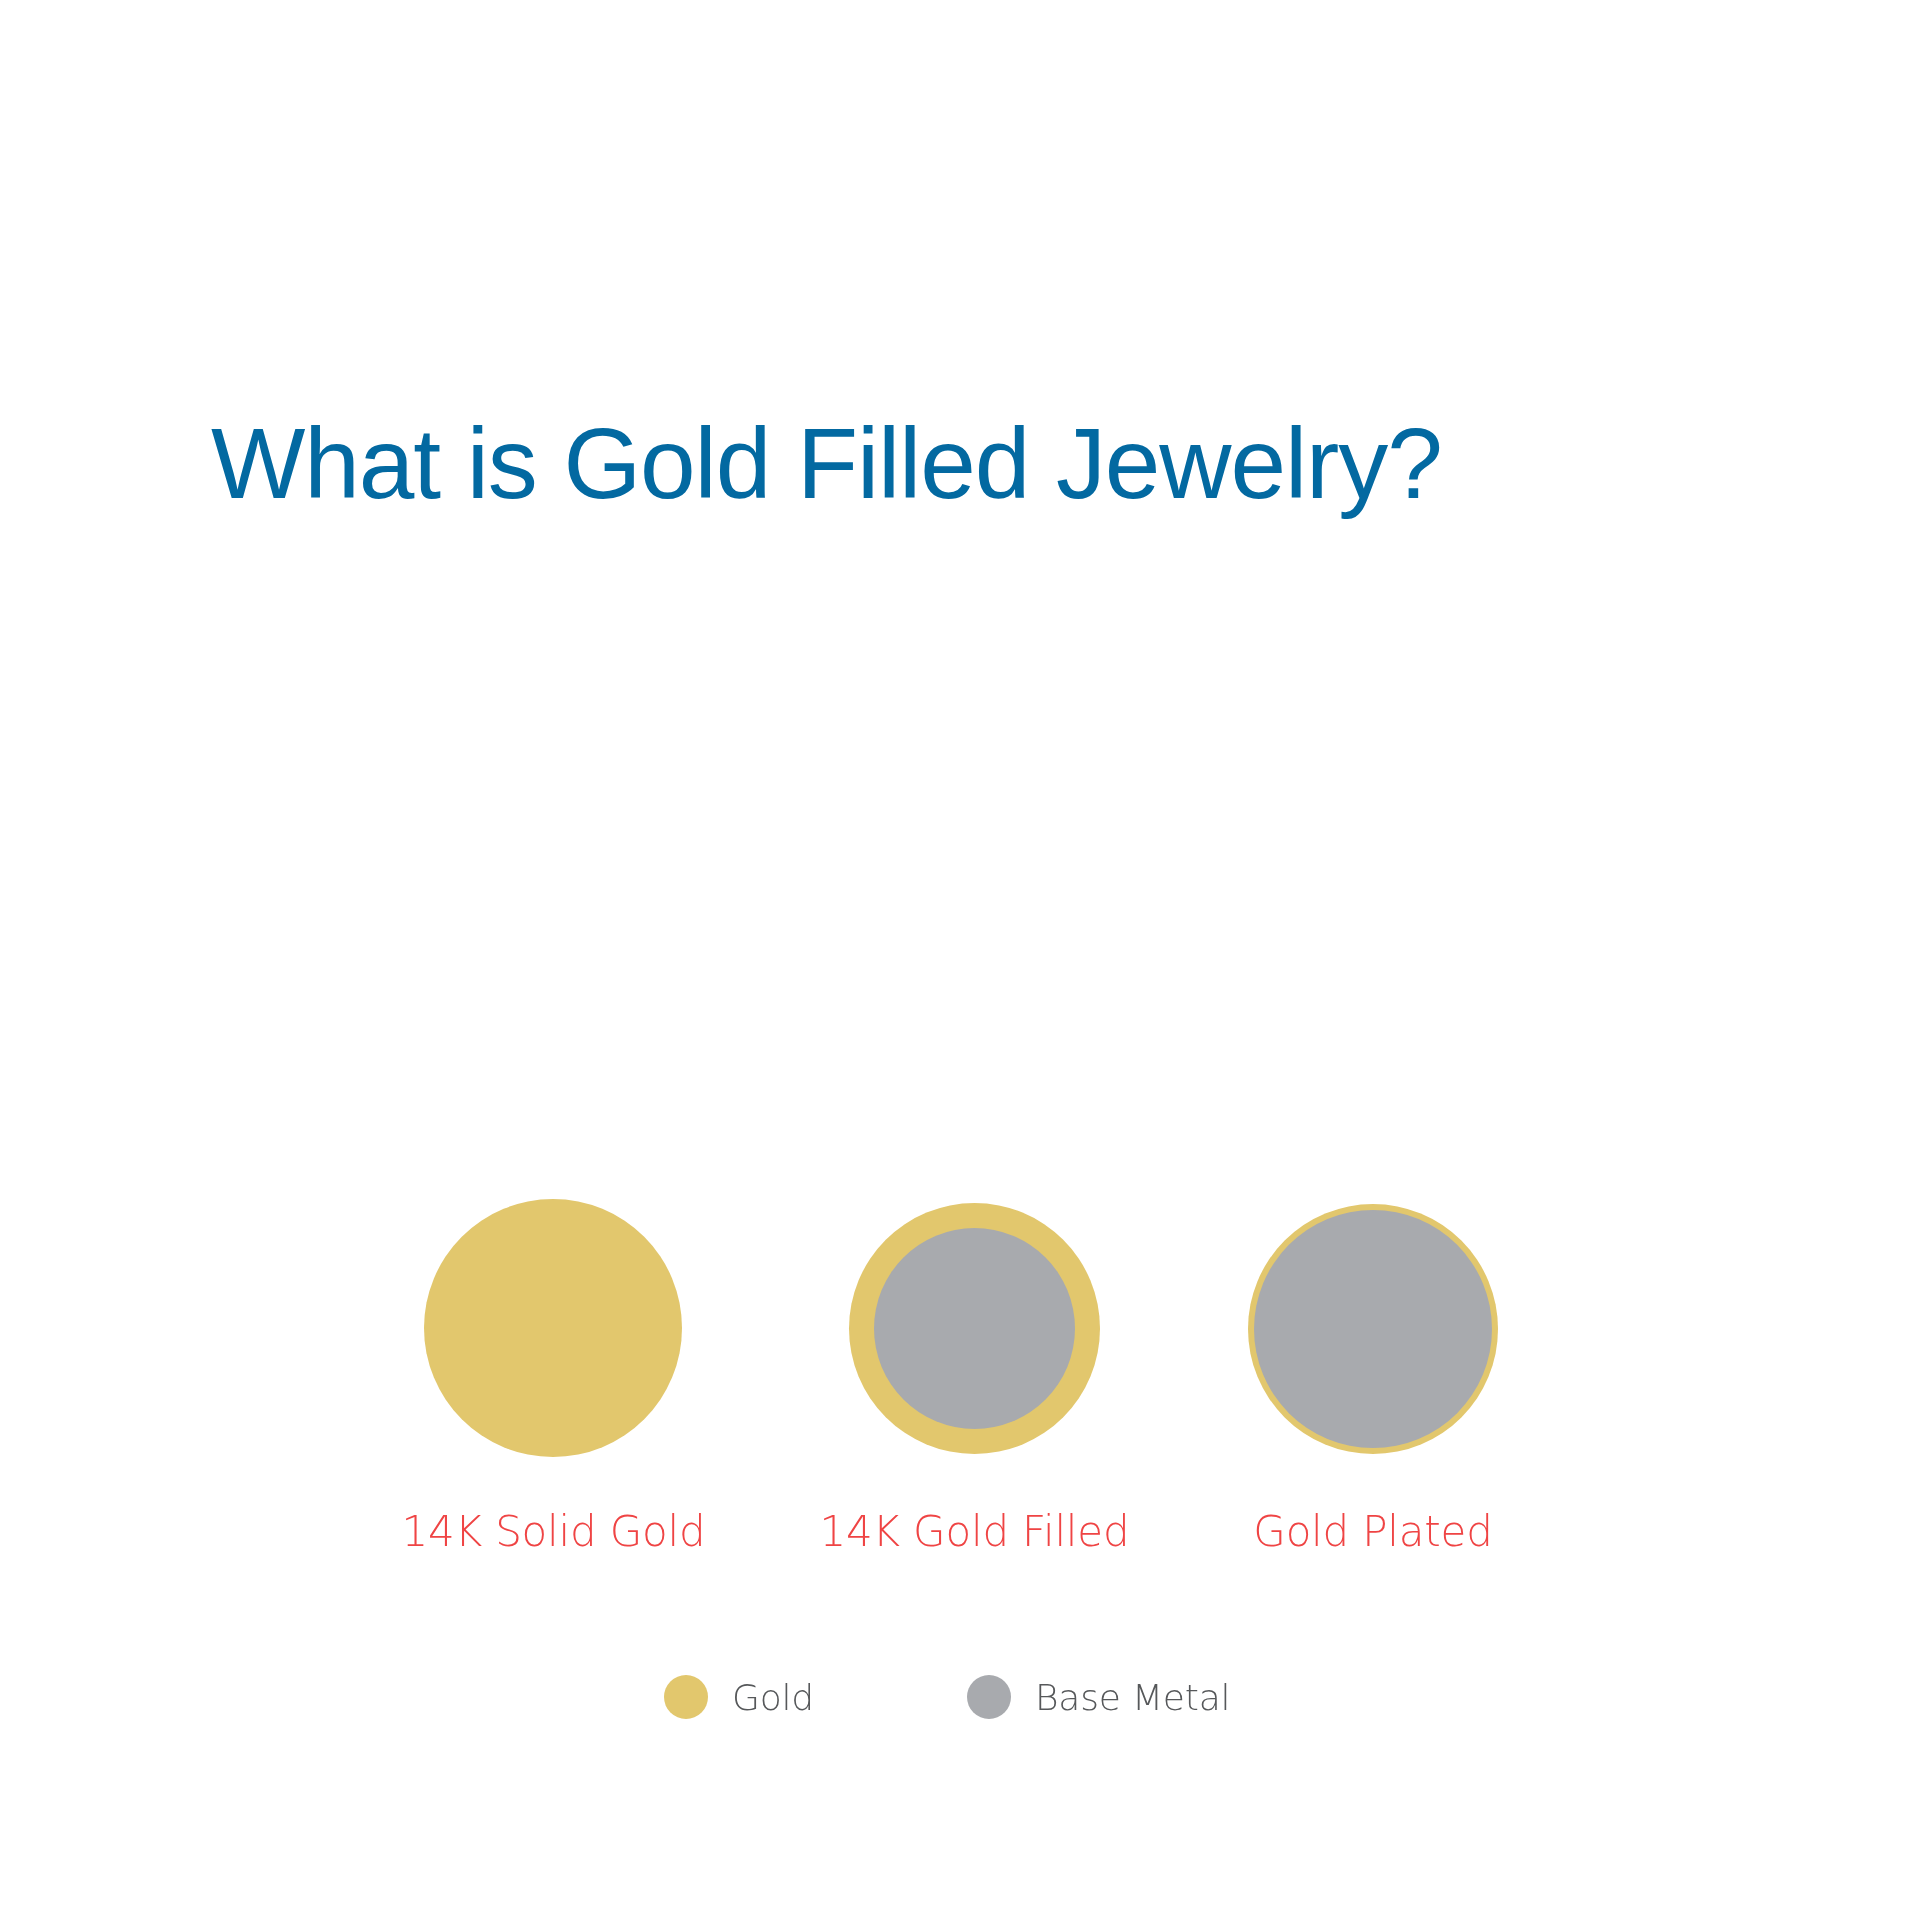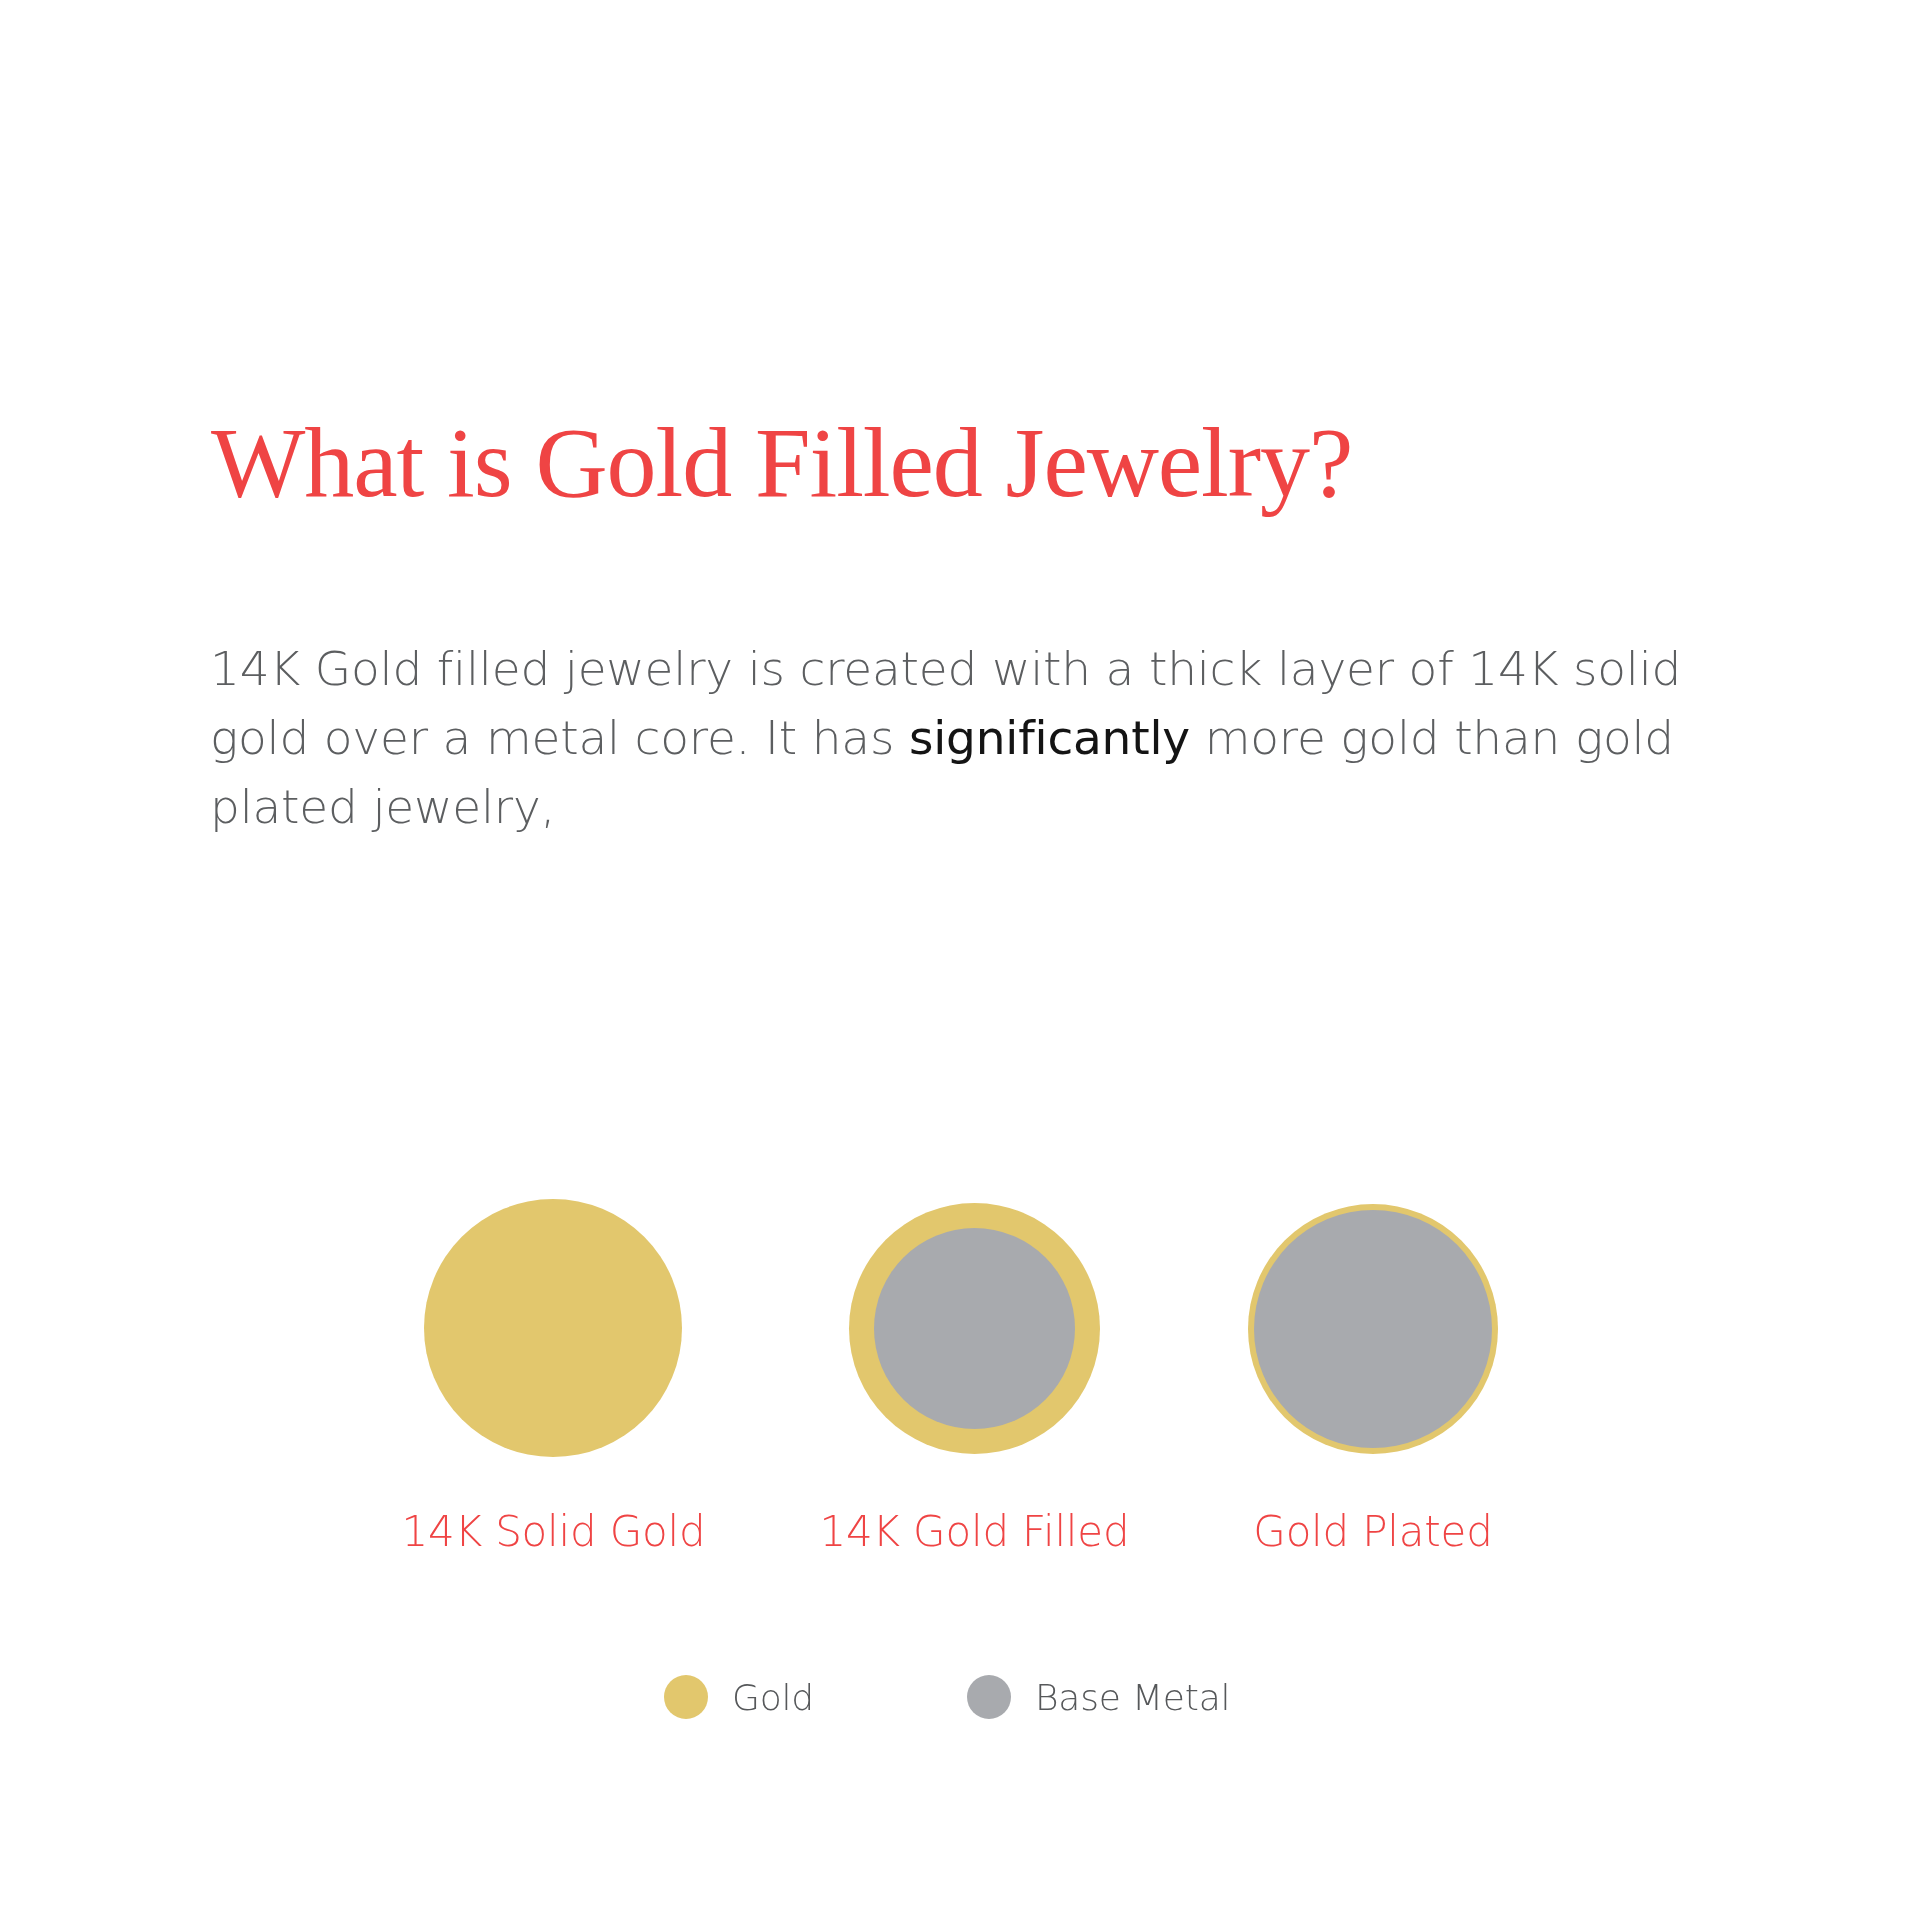--- a/index.html
+++ b/index.html
@@ -22,26 +22,26 @@
     background: #ffffff;
     box-sizing: border-box;
   }
 
   
   .title {
     position: absolute;
     left: 211px;
     top: 341px;
     width: 1548px;
-    font-family: Liberation Serif, serif;
+    font-family: Liberation Sans, sans-serif;
     font-size: 100px;
     font-weight: 300;
     letter-spacing: -1.1px;
     line-height: 1.1;
-    color: #ef4444;
+    color: #0369a1;
     white-space: nowrap;
   }
 
   
   .body-block {
     position: absolute;
     left: 210px;
     top: 634px;
     width: 1556px;
   }
@@ -171,21 +171,20 @@
   }
 </style>
 </head>
 <body>
 
 <div class="page">
 
   <h1 class="title">What is Gold Filled Jewelry?</h1>
 
   <div class="body-block">
-    <p class="para"><span>14K Gold filled jewelry is created with a thick layer of 14K solid gold over a metal core. It has </span><span class="emph">significantly</span><span> more gold than gold plated jewelry,</span></p>
 
   </div>
 
   <div class="diagram">
 
     <div class="disc-group g1">
       <div class="disc solid"></div>
       <div class="disc-label">14K Solid Gold</div>
     </div>
 

